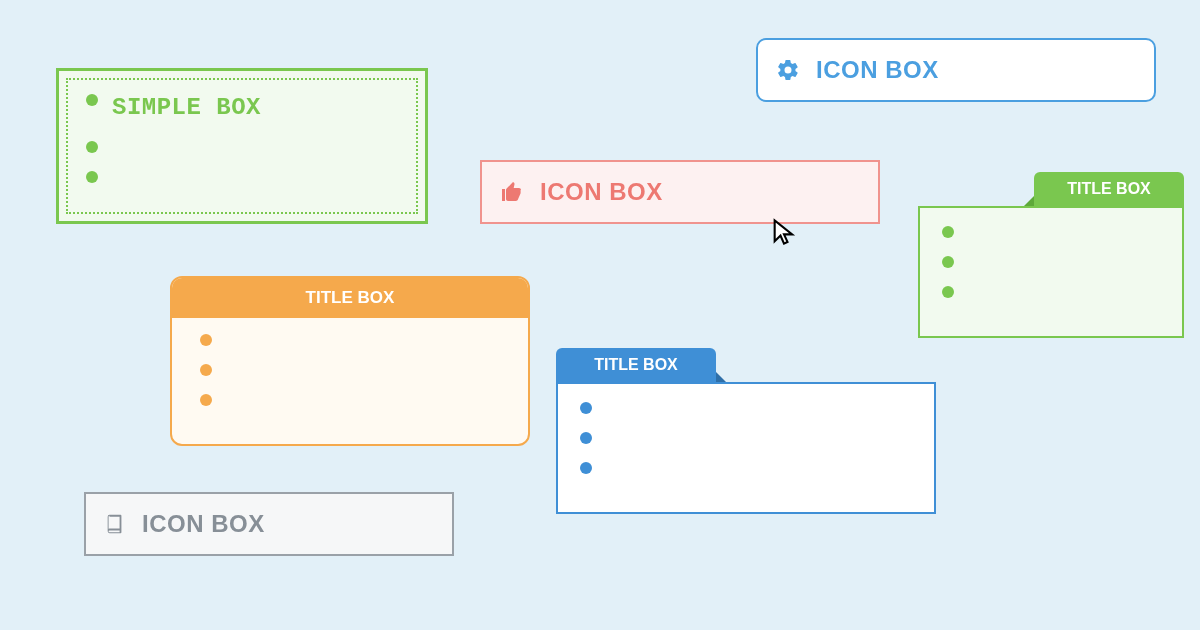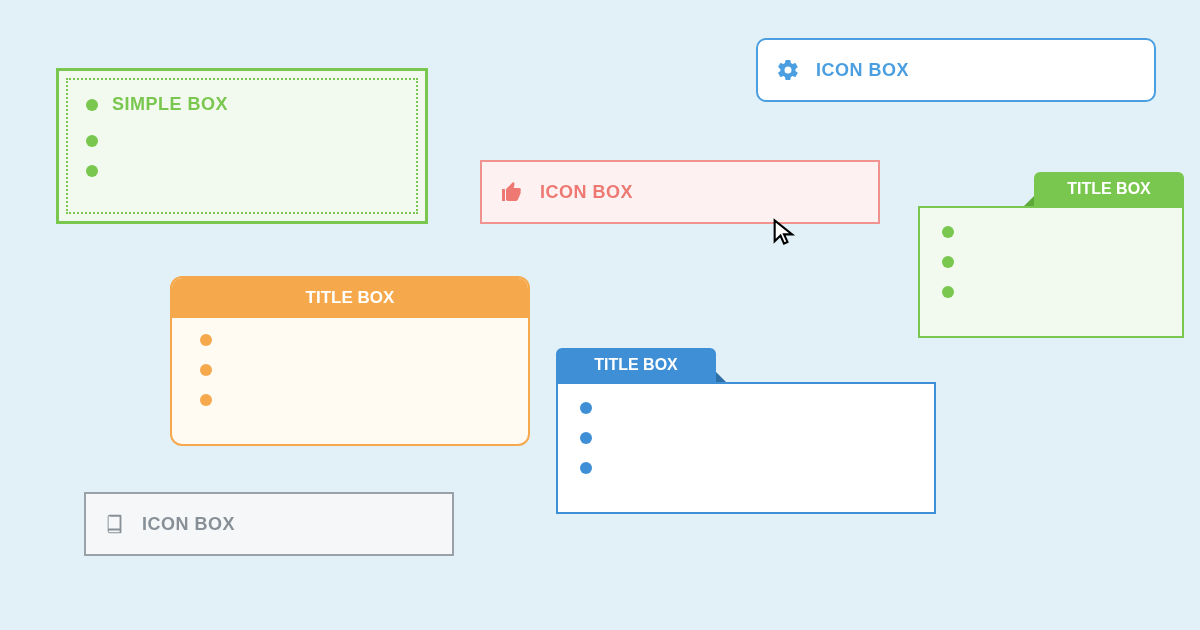--- a/index.html
+++ b/index.html
@@ -5,37 +5,37 @@
   * { box-sizing: border-box; margin: 0; padding: 0; }
   body {
     width: 1200px;
     height: 630px;
     background: #e2f0f8;
     font-family: -apple-system, BlinkMacSystemFont, "Segoe UI", Arial, sans-serif;
     position: relative;
     overflow: hidden;
   }
   .box { position: absolute; }
-  .title { font-weight: 700; font-size: 18px; letter-spacing: 0.5px; }
+  .title { font-weight: 700; font-size: 24px; letter-spacing: 0.5px; }
   .dot { width: 12px; height: 12px; border-radius: 50%; display: block; }
 
   
   .simple-box {
     left: 56px; top: 68px;
     width: 372px; height: 156px;
     background: #f2faef;
     border: 3px solid #7ac74f;
     padding: 7px;
   }
   .simple-box-inner {
     width: 100%; height: 100%;
     border: 2px dotted #7ac74f;
     padding: 14px 18px;
   }
-  .simple-box .row { display: flex; align-items: center; gap: 14px; margin-bottom: 20px; }
+  .simple-box .row { display: flex; align-items: flex-start; gap: 14px; margin-bottom: 20px; font-family: Liberation Mono, monospace; }
   .simple-box .dot { background: #7ac74f; }
   .simple-box .title { color: #7ac74f; }
 
   
   .icon-box-blue {
     left: 756px; top: 38px;
     width: 400px; height: 64px;
     background: #fff;
     border: 2.5px solid #4b9fe0;
     border-radius: 10px;

